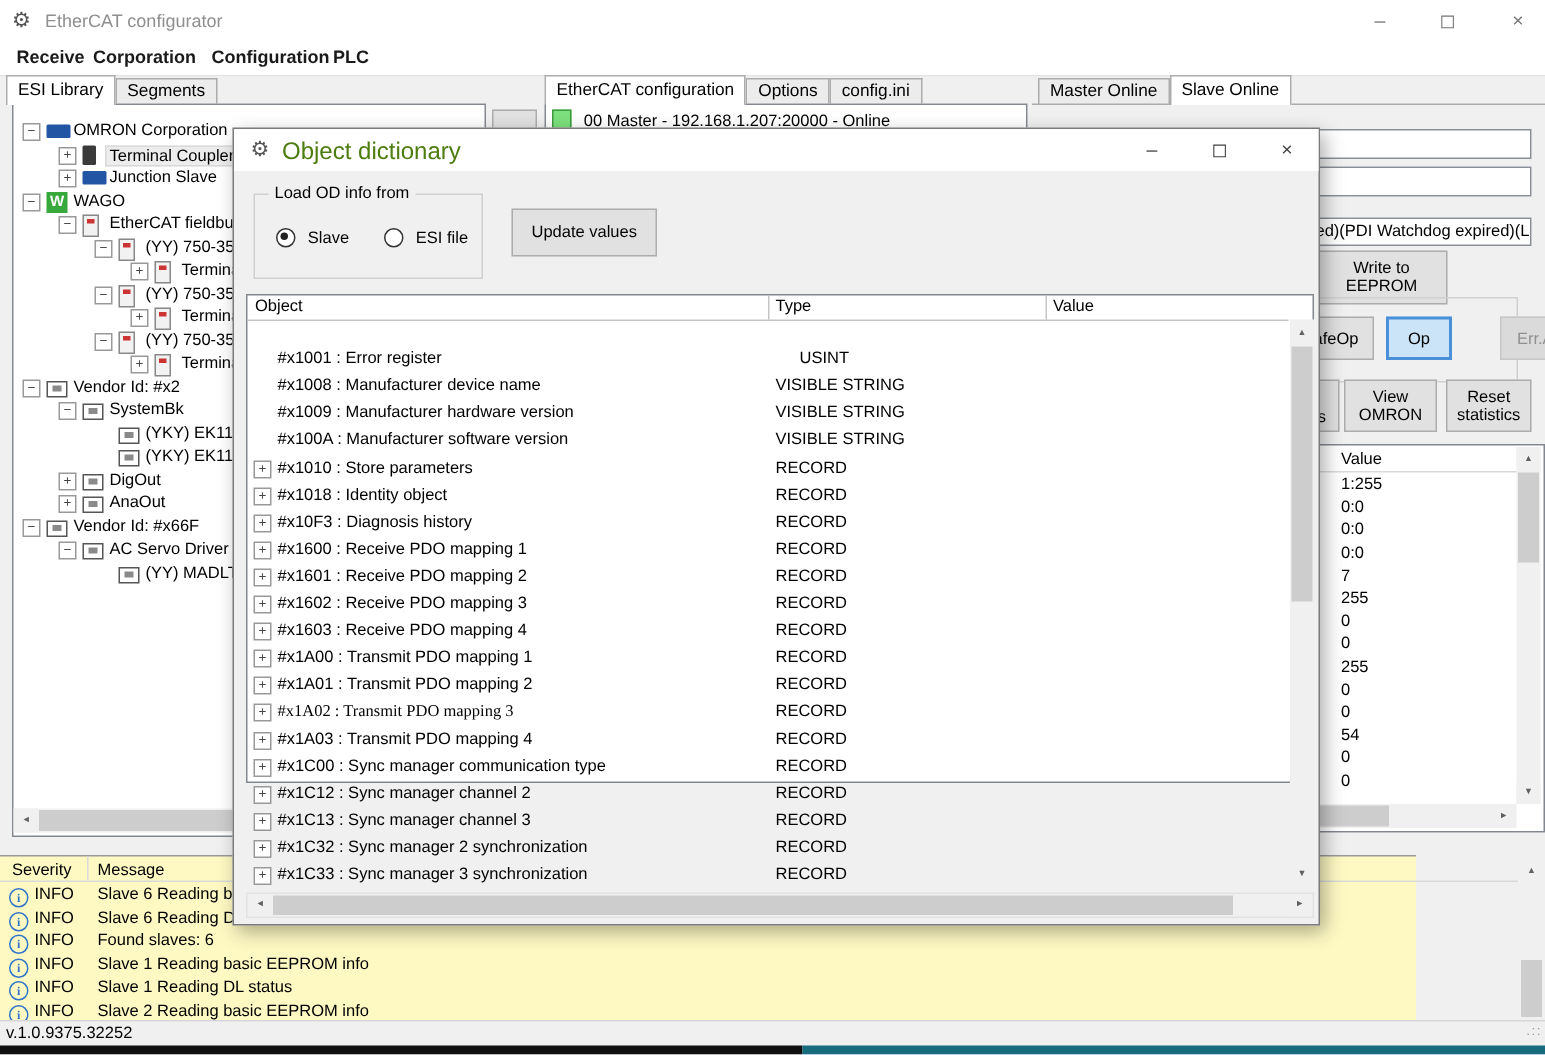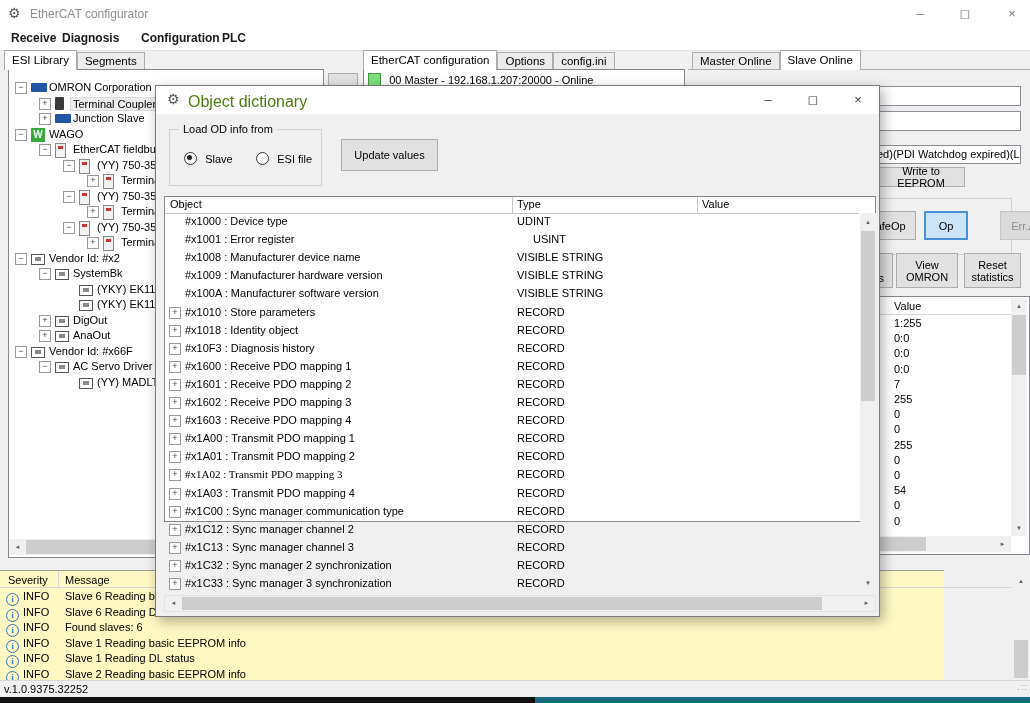--- a/index.html
+++ b/index.html
@@ -82,21 +82,21 @@
   <div class="abs titlebar">
     <span class="abs app-icon">⚙</span>
     <span class="abs app-title">EtherCAT configurator</span>
     <span class="abs win-ctrl" style="left:903px">–</span>
     <span class="abs win-ctrl" style="left:948px">◻</span>
     <span class="abs win-ctrl" style="left:995px">×</span>
   </div>
 
   <div class="abs menubar">
     <span class="abs menu-item" style="left:11px">Receive</span>
-    <span class="abs menu-item" style="left:62px">Diagnosis</span>
+    <span class="abs menu-item" style="left:62px">Corporation</span>
     <span class="abs menu-item" style="left:141px">Configuration</span>
     <span class="abs menu-item" style="left:222px">PLC</span>
   </div>
 
   <div class="abs tabstrip" style="left:4px;top:52px;height:18px">
     <span class="tab sel">ESI Library</span>
     <span class="tab">Segments</span>
   </div>
 
   <div class="abs panelbox" style="left:8px;top:69px;width:314px;height:487px">
@@ -297,21 +297,21 @@
     <span class="tab">Master Online</span>
     <span class="tab sel">Slave Online</span>
   </div>
   <div class="abs" style="left:688px;top:69px;width:342px;height:491px;border-top:1px solid #acacac"></div>
 
   <div class="abs tbox" style="left:695px;top:86px;width:326px;height:20px"></div>
   <div class="abs tbox" style="left:695px;top:111px;width:326px;height:20px"></div>
   <div class="abs tbox" style="left:695px;top:145px;width:326px;height:19px">
     <span style="padding-left:181px">ed)(PDI Watchdog expired)(Link (</span>
   </div>
-  <div class="abs btn" style="left:877px;top:167px;width:88px;height:20px">Write to EEPROM</div>
+  <div class="abs btn" style="left:877px;top:167px;width:88px;height:36px">Write to EEPROM</div>
 
   <div class="abs groupbox" style="left:700px;top:198px;width:312px;height:57px"></div>
   <div class="abs btn" style="left:858px;top:211px;width:58px;height:29px">SafeOp</div>
   <div class="abs btn focus-blue" style="left:924px;top:211px;width:44px;height:29px">Op</div>
   <div class="abs btn disabled" style="left:1000px;top:211px;width:58px;height:29px">Err.Ack</div>
 
   <div class="abs btn" style="left:816px;top:253px;width:77px;height:35px">
     <span style="position:absolute;right:8px;bottom:3px">s</span>
   </div>
   <div class="abs btn" style="left:896px;top:253px;width:62px;height:35px;padding:0 4px">View OMRON</div>
@@ -401,25 +401,20 @@
 
     <div class="abs dlg-table">
       <div class="dt-head">
         <span class="dt-col" style="left:5px">Object</span>
         <span class="dt-col" style="left:352px">Type</span>
         <span class="dt-col" style="left:537px">Value</span>
         <span class="dt-sep" style="left:347px"></span>
         <span class="dt-sep" style="left:532px"></span>
       </div>
       <div id="dlg-rows" class="abs" style="left:0;top:16px;width:694px;height:379px;overflow:hidden">
-          <div class="dt-row" style="top: 0px;">
-            <div style="position: absolute; left: 20px; top: 2px;">#x1000 : Device type</div>
-            <div style="position: absolute; left: 352px; top: 2px;">UDINT</div>
-            <div style="position: absolute; left: 537px; top: 2px;"></div>
-          </div>
           <div class="dt-row" style="top: 18.1px;">
             <div style="position: absolute; left: 20px; top: 2px;">#x1001 : Error register</div>
             <div style="position: absolute; left: 352px; top: 2px; margin-left: 16px;">USINT</div>
             <div style="position: absolute; left: 537px; top: 2px;"></div>
           </div>
           <div class="dt-row" style="top: 36.2px;">
             <div style="position: absolute; left: 20px; top: 2px;">#x1008 : Manufacturer device name</div>
             <div style="position: absolute; left: 352px; top: 2px;">VISIBLE STRING</div>
             <div style="position: absolute; left: 537px; top: 2px;"></div>
           </div>

